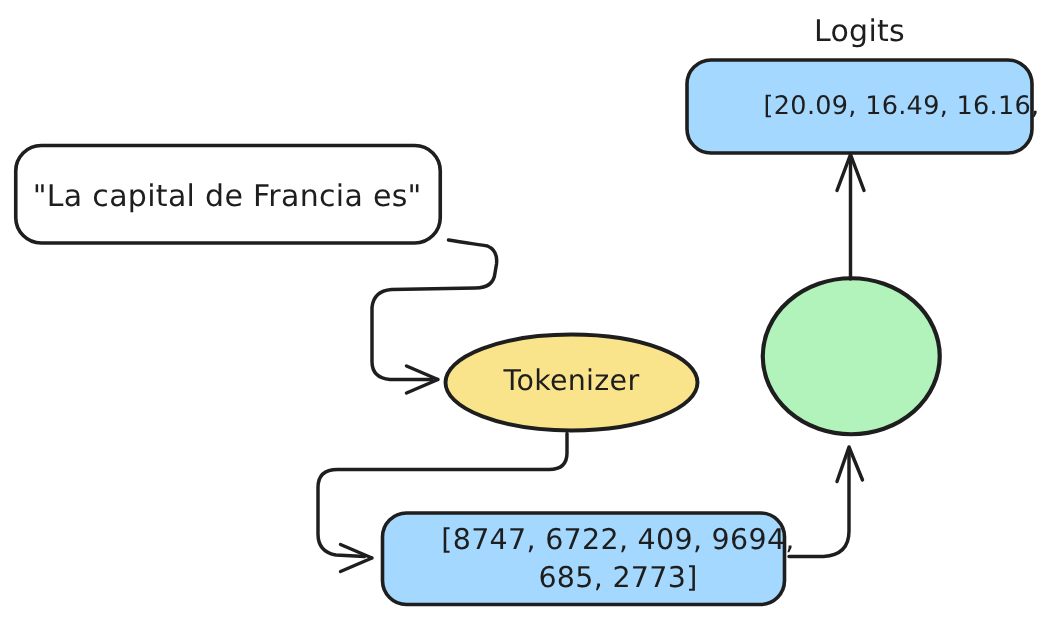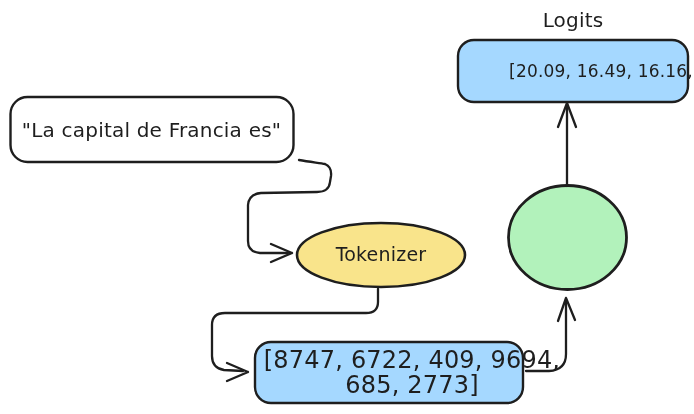--- a/index.html
+++ b/index.html
@@ -38,21 +38,21 @@
     justify-content: center;
     text-align: center;
     color: #1e1e1e;
     letter-spacing: 0.2px;
   }
   .prompt-label   { left: 10px;  top: 97px;  width: 283px; height: 65px; font-size: 20px; }
   .tokenizer-label{ left: 297px; top: 224px; width: 168px; height: 60px; font-size: 19px; }
   .llm-label      { left: 508px; top: 185px; width: 119px; height: 105px; font-size: 19px; font-style: italic; }
   .logits-title   { left: 458px; top: 6px;   width: 230px; height: 28px; font-size: 20px; }
   .logits-lines   { left: 458px; top: 40px;  width: 222px; height: 62px; font-size: 17px; line-height: 25px; padding-left: 32px; }
-  .tokenids-lines { left: 255px; top: 342px; width: 314px; height: 61px; font-size: 24px; line-height: 25px; }
+  .tokenids-lines { left: 255px; top: 342px; width: 314px; height: 61px; font-size: 19px; line-height: 25px; }
 </style>
 </head>
 <body>
 
 <div class="canvas">
 
   <svg class="diagram-svg" width="694" height="414" viewBox="0 0 694 414">
 
     <rect x="10.5" y="97" width="283" height="65" rx="17" ry="17" fill="#ffffff" stroke="#1e1e1e" stroke-width="2.4"></rect>
 

